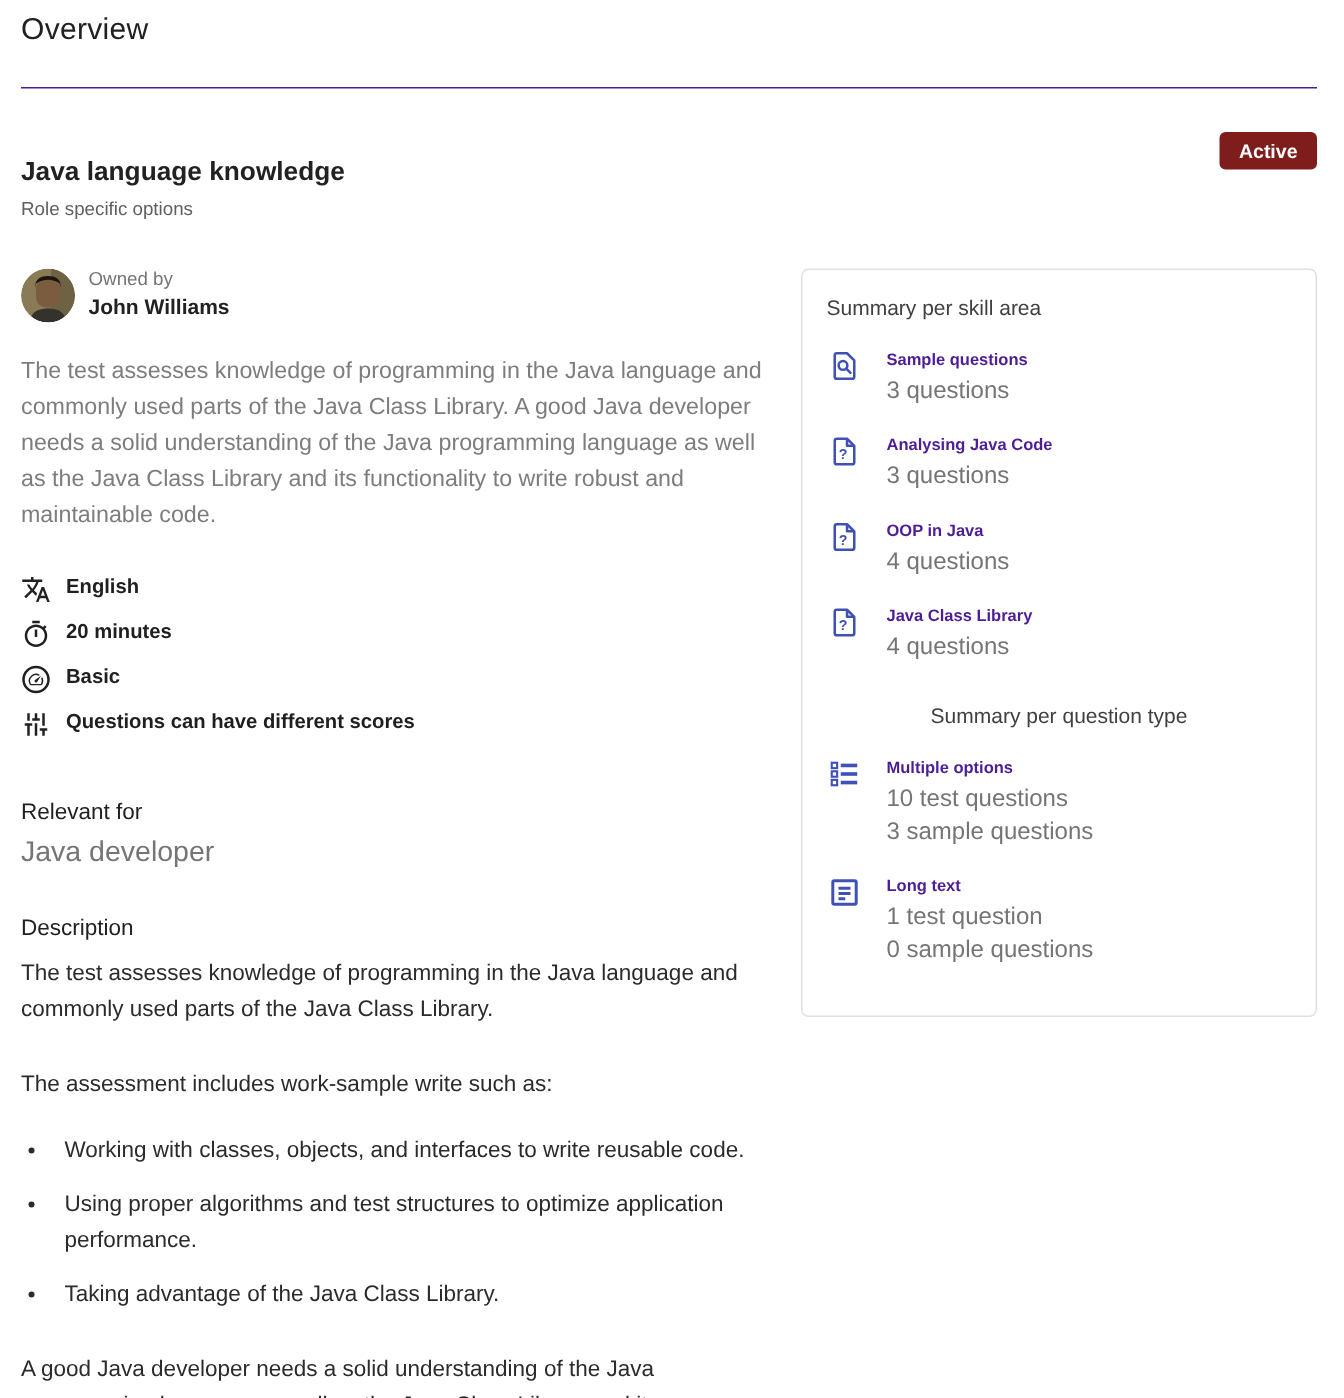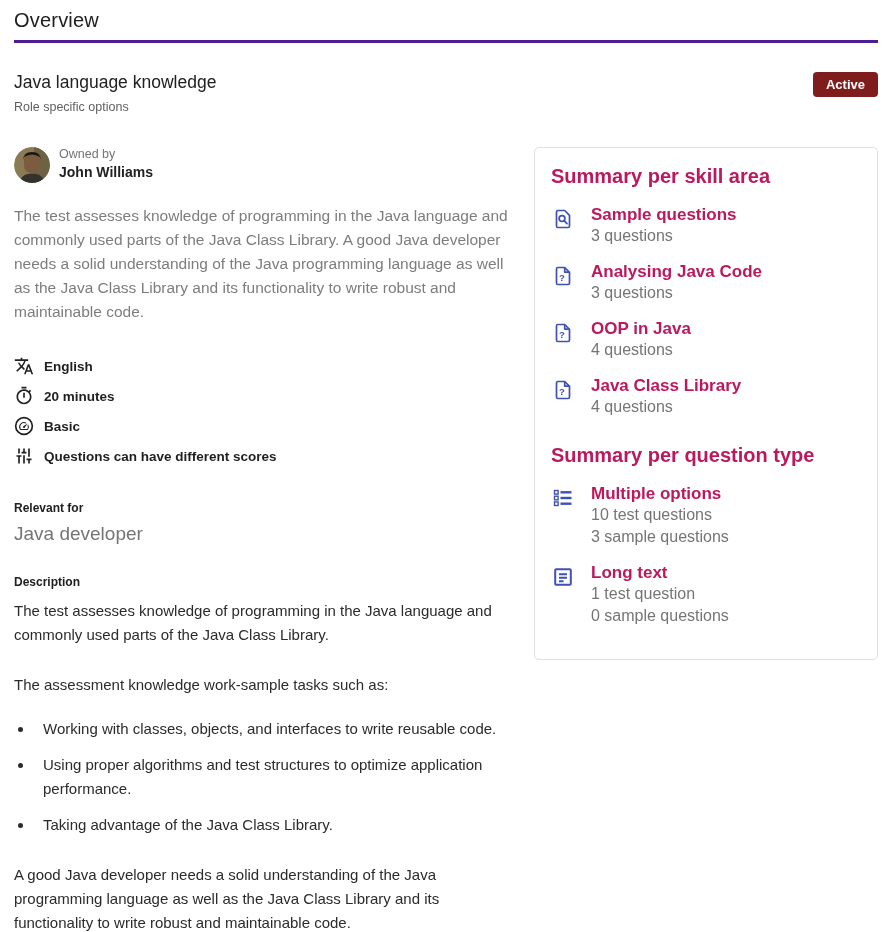--- a/index.html
+++ b/index.html
@@ -2,26 +2,26 @@
 <html><head>
 <meta charset="utf-8">
 <style>
   * { box-sizing: border-box; margin: 0; padding: 0; }
   html, body { width: 896px; height: 932px; background: #ffffff; overflow: hidden; }
   body { font-family: "Liberation Sans", sans-serif; color: #212121; }
 
   .page { width: 896px; height: 932px; padding: 0 18px 0 14px; }
 
   
-  .page-header { padding: 9px 0 8px 0; border-bottom: 3px solid #4c1d95; }
+  .page-header { padding: 9px 0 26px 0; border-bottom: 1px solid #4c1d95; }
   .page-title { font-size: 20px; font-weight: 400; color: #212121; letter-spacing: .2px; }
 
   
   .title-row { margin-top: 29px; display: flex; align-items: flex-start; justify-content: space-between; }
-  .test-title { font-size: 17.5px; font-weight: 400; color: #212121; }
+  .test-title { font-size: 17.5px; font-weight: 700; color: #212121; margin-top: 16px; }
   .test-category { margin-top: 7px; font-size: 12.5px; color: #5f5f5f; }
   .status-badge { background: #7f1d1d; color: #ffffff; font-size: 13px; font-weight: 700;
     padding: 4px 13px; border-radius: 4px; line-height: 17px; }
 
   
   .columns { margin-top: 33px; display: flex; align-items: flex-start; }
   .left-col { flex: 1; max-width: 500px; margin-right: 20px; }
   .summary-card { width: 344px; border: 1px solid #e0e0e0; border-radius: 5px;
     padding: 17px 16px 16px 16px; margin-left: auto; }
 
@@ -30,45 +30,45 @@
   .avatar { width: 36px; height: 36px; border-radius: 50%; overflow: hidden; flex: 0 0 36px; }
   .owner-text { margin-left: 9px; }
   .owned-by { font-size: 12.5px; color: #757575; }
   .owner-name { margin-top: 3px; font-size: 14px; font-weight: 700; color: #212121; }
 
   
   .summary-paragraph { margin-top: 21px; font-size: 15.5px; line-height: 24px; color: #7d7d7d; }
 
   
   .meta-list { margin-top: 27px; }
-  .meta-item { display: flex; align-items: center; height: 30px; }
+  .meta-item { display: flex; height: 30px; }
   .meta-item .icon { width: 20px; height: 20px; flex: 0 0 20px; display: flex; align-items: center; }
   .meta-item svg { width: 20px; height: 20px; }
   .meta-label { margin-left: 10px; font-size: 13.5px; font-weight: 700; color: #1f1f1f; }
 
   
-  .section-heading { font-size: 12px; font-weight: 700; color: #212121; }
+  .section-heading { font-size: 15px; font-weight: 400; color: #212121; }
   .relevant-section { margin-top: 30px; }
   .relevant-value { margin-top: 8px; font-size: 19px; color: #757575; }
   .description-section { margin-top: 30px; }
   .description-section p { margin-top: 10px; font-size: 15px; line-height: 24px; color: #2b2b2b; }
   .description-section p.spaced { margin-top: 26px; }
   .description-list { margin: 20px 0 0 20px; }
   .description-list li { margin-bottom: 12px; padding-left: 9px; font-size: 15px; line-height: 24px; color: #2b2b2b; }
 
   
-  .card-heading { font-size: 20px; font-weight: 700; color: #be185d; }
+  .card-heading { font-size: 14px; font-weight: 400; color: #404040; }
   .card-items { margin-top: 18px; }
   .card-item { display: flex; margin-bottom: 17px; }
   .card-item .icon { width: 24px; height: 24px; flex: 0 0 24px; margin-top: 1px; }
   .card-item svg { width: 24px; height: 24px; }
   .card-item-text { margin-left: 16px; }
-  .card-item-title { font-size: 17px; font-weight: 700; color: #be185d; line-height: 18px; }
+  .card-item-title { font-size: 11px; font-weight: 700; color: #4c1d95; line-height: 18px; }
   .card-item-count { font-size: 16px; color: #757575; line-height: 20px; margin-top: 2px; }
-  .card-heading.second { margin-top: 27px; }
+  .card-heading.second { margin-top: 27px; text-align: center; }
 </style>
 </head>
 <body>
 
 <div class="page">
 
   <div class="page-header">
     <div class="page-title">Overview</div>
   </div>
 
@@ -151,21 +151,21 @@
       </div>
 
       <div class="relevant-section">
         <div class="section-heading">Relevant for</div>
         <div class="relevant-value">Java developer</div>
       </div>
 
       <div class="description-section">
         <div class="section-heading">Description</div>
         <p>The test assesses knowledge of programming in the Java language and commonly used parts of the Java Class Library.</p>
-        <p class="spaced">The assessment knowledge work-sample tasks such as:</p>
+        <p class="spaced">The assessment includes work-sample write such as:</p>
         <ul class="description-list">
           <li>Working with classes, objects, and interfaces to write reusable code.</li>
           <li>Using proper algorithms and test structures to optimize application performance.</li>
           <li>Taking advantage of the Java Class Library.</li>
         </ul>
         <p class="spaced">A good Java developer needs a solid understanding of the Java programming language as well as the Java Class Library and its functionality to write robust and maintainable code.</p>
       </div>
 
     </div>
 

